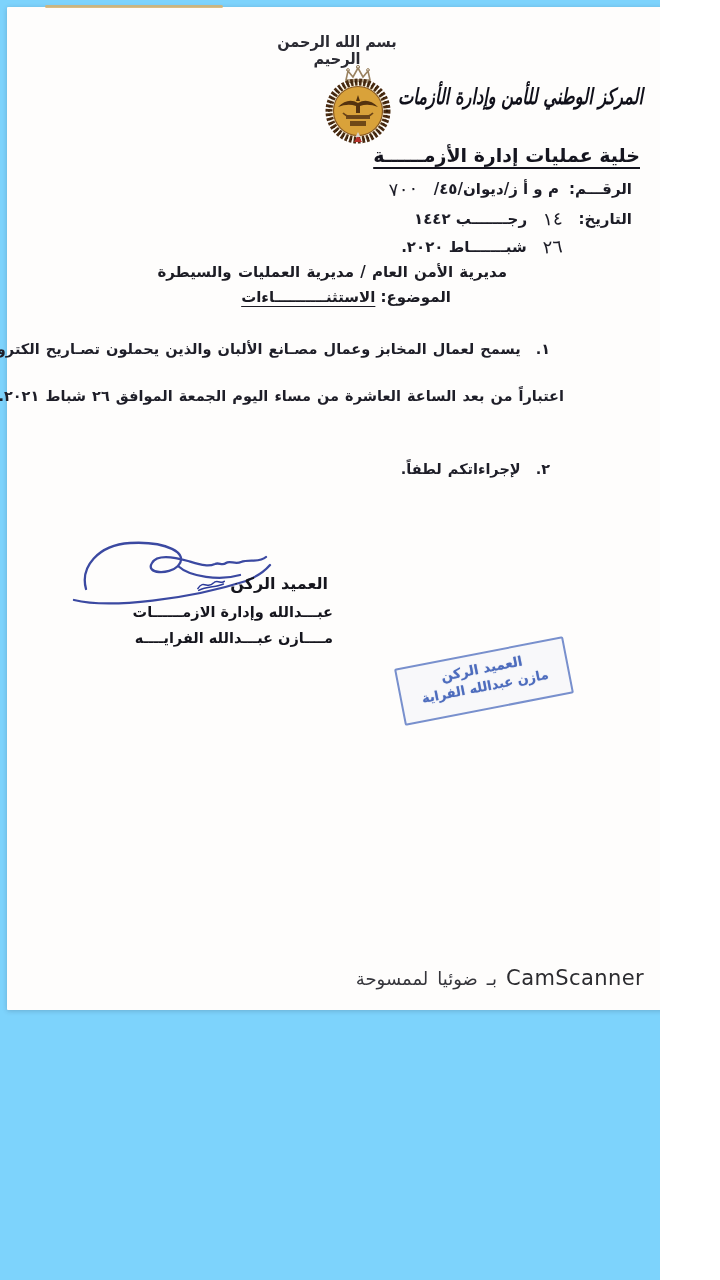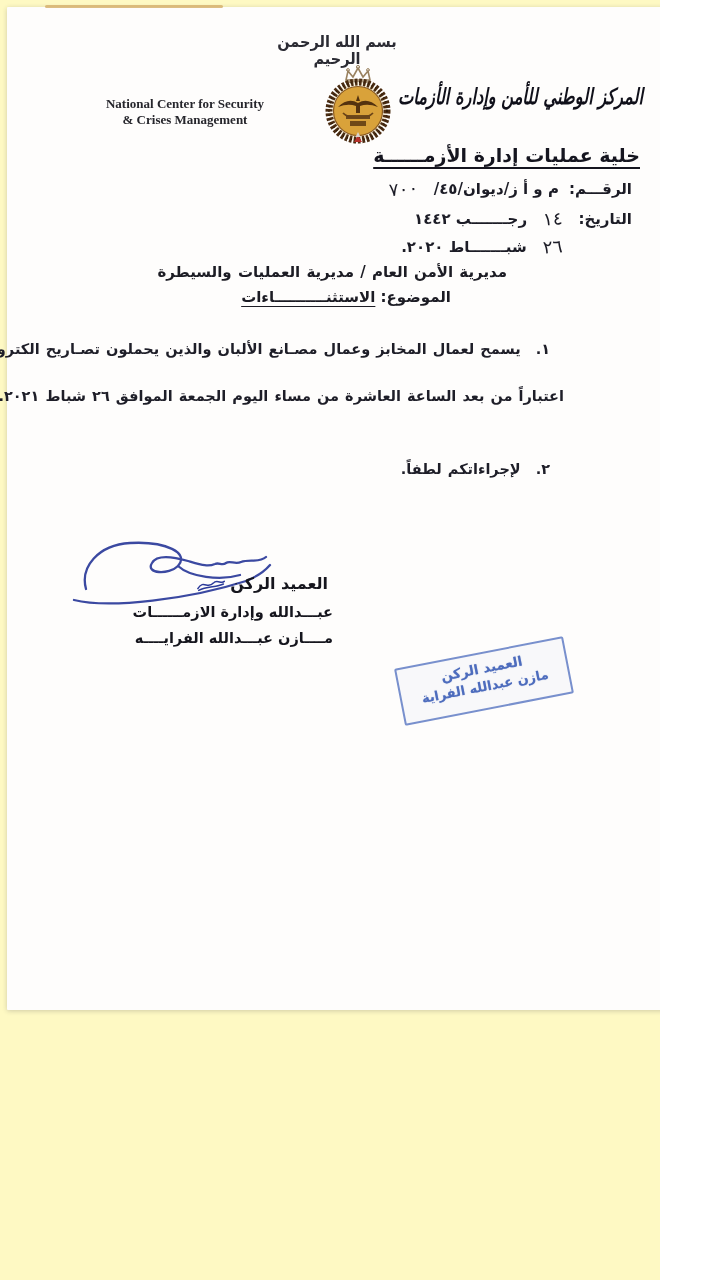--- a/index.html
+++ b/index.html
@@ -1,18 +1,18 @@
 <!DOCTYPE html>
 <html><head>
 <meta charset="utf-8">
 <style>
   * { margin:0; padding:0; box-sizing:border-box; }
   html,body { width:720px; }
   body { font-family:"DejaVu Sans", sans-serif; }
-  .screen { position:relative; width:660px; height:1280px; background:#fef9c3; overflow:hidden; }
+  .screen { position:relative; width:660px; height:1280px; background:#7dd3fc; overflow:hidden; }
   .paper { position:absolute; left:7px; top:7px; width:706px; height:1003px; background:#fefdfc;
            border-radius:1px; box-shadow:0 1px 5px rgba(40,40,60,.22); }
   .artifact-line { position:absolute; left:45px; top:5px; width:178px; height:3px;
            background:rgba(214,178,110,.85); border-radius:2px; }
 
   .bismillah { position:absolute; left:252px; top:34px; width:170px; text-align:center;
            font-size:14.5px; font-weight:bold; color:#2b2b33; direction:rtl;
            transform:scaleY(1.05); letter-spacing:-0.5px; }
 
   .org-en { position:absolute; left:90px; top:96px; width:190px; text-align:center;
@@ -71,24 +71,20 @@
 </style>
 </head>
 <body>
 
 <div class="screen">
   <div class="paper"></div>
   <div class="artifact-line"></div>
 
   <div class="bismillah">بسم الله الرحمن الرحيم</div>
 
-  <div class="org-en">
-    <div>National Center for Security</div>
-    <div>&amp; Crises Management</div>
-  </div>
 
   <svg class="logo" viewBox="0 0 84 82">
 
     <path d="M30 17 L32 8 L37 14 L42 5 L47 14 L52 8 L54 17 Z" fill="none" stroke="#9a8260" stroke-width="1.6"></path>
     <circle cx="32" cy="7" r="1.4" fill="none" stroke="#9a8260" stroke-width="1"></circle>
     <circle cx="42" cy="4" r="1.6" fill="none" stroke="#9a8260" stroke-width="1"></circle>
     <circle cx="52" cy="7" r="1.4" fill="none" stroke="#9a8260" stroke-width="1"></circle>
     <path d="M29 19 L55 19" stroke="#9a8260" stroke-width="1.6"></path>
 
     <circle cx="42" cy="48" r="29" fill="#f7efdc" stroke="#4a2c12" stroke-width="7" stroke-dasharray="2.6,1.7"></circle>
@@ -164,13 +160,19 @@
   <div class="sig-block">
     <div>عبـــدالله وإدارة الازمــــــات</div>
     <div>مــــازن عبـــدالله الفرايــــه</div>
   </div>
 
   <div class="stamp">
     <div class="stamp-l1">العميد الركن</div>
     <div class="stamp-l2">مازن عبدالله الفراية</div>
   </div>
 
+  <div class="footer">
+    <span class="ar-word">لممسوحة</span>
+    <span class="ar-word">ضوئيا</span>
+    <span class="ar-word">بـ</span>
+    <span class="brand">CamScanner</span>
+  </div>
 </div>
 
 </body></html>

